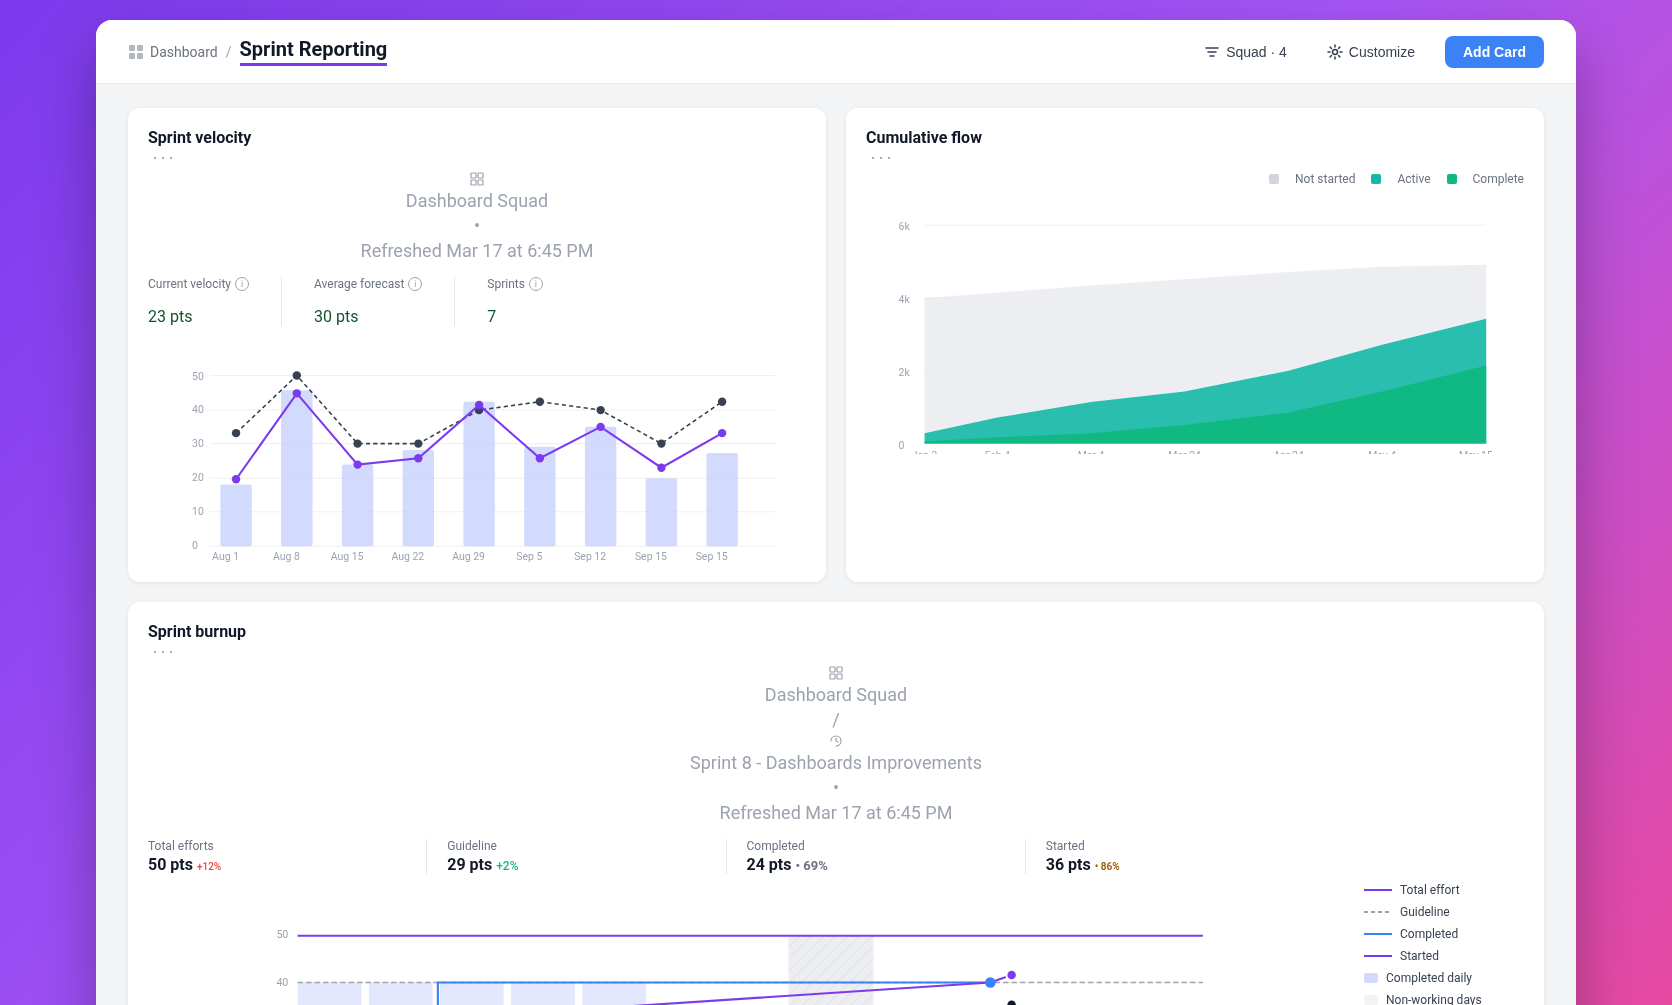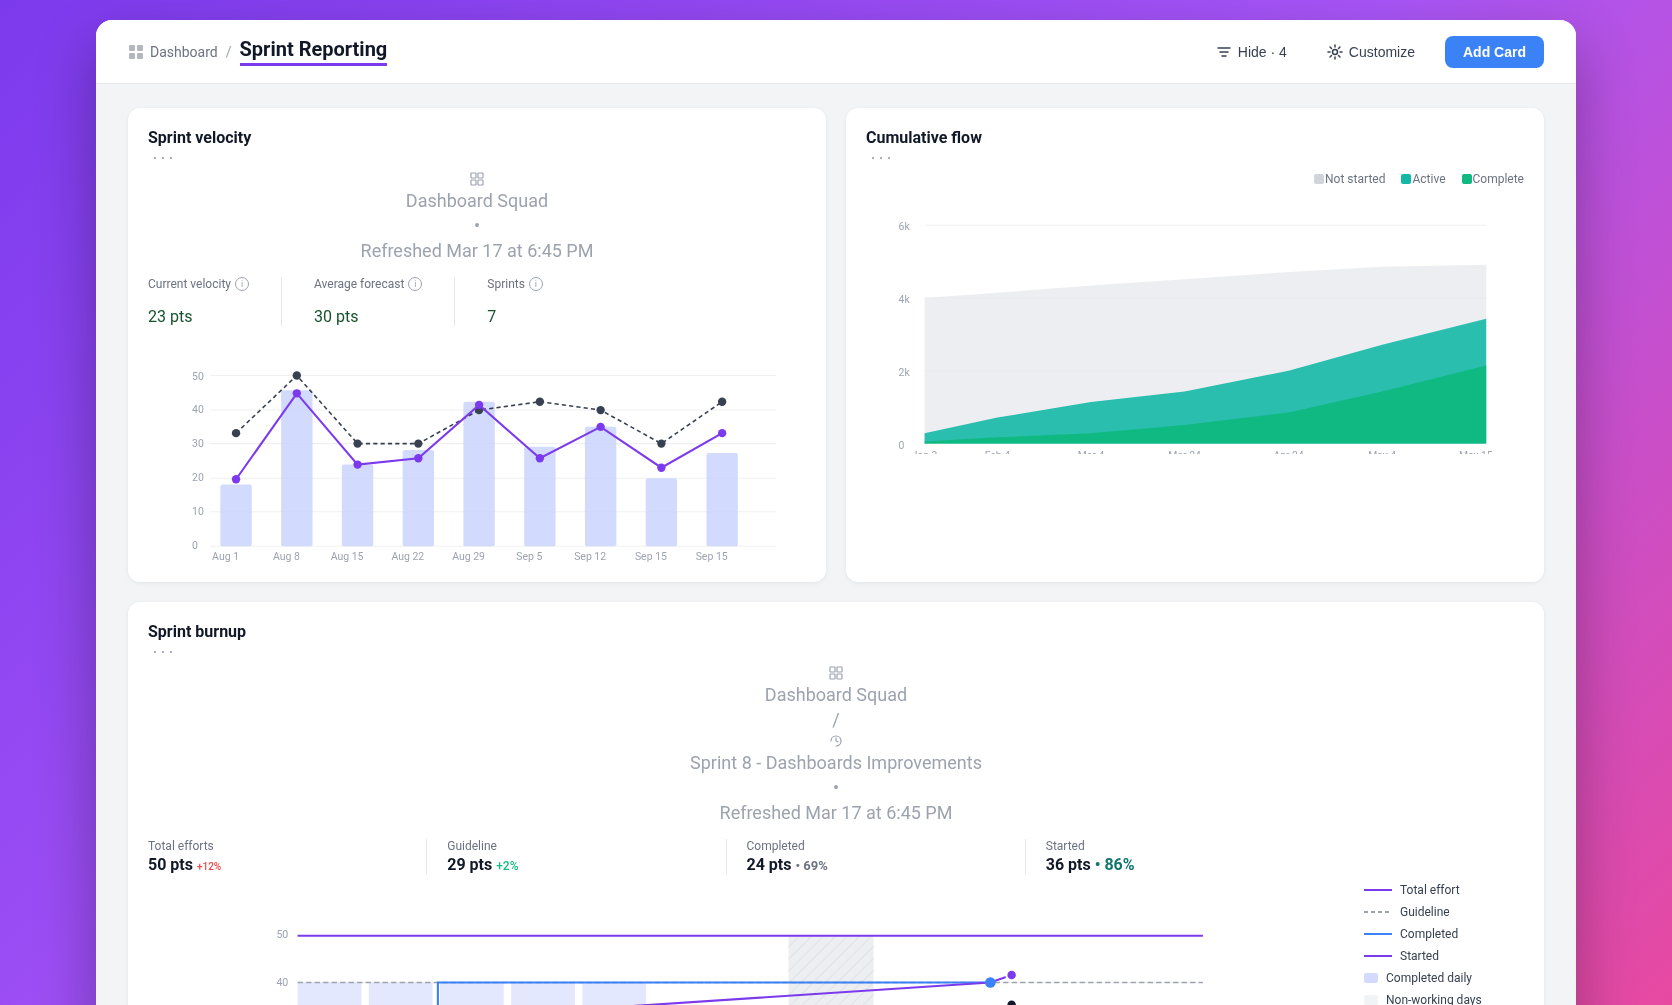--- a/index.html
+++ b/index.html
@@ -165,21 +165,21 @@
     .legend {
       display: flex;
       align-items: center;
       gap: 16px;
       margin-bottom: 8px;
       justify-content: flex-end;
     }
     .legend-item {
       display: flex;
       align-items: center;
-      gap: 1px;
+      gap: 16px;
       font-size: 12px;
       color: #6b7280;
     }
     .legend-dot {
       width: 10px;
       height: 10px;
       border-radius: 2px;
     }
     
     .burnup-card {
@@ -277,21 +277,21 @@
       </span>
       <span class="breadcrumb-sep">/</span>
       <span class="breadcrumb-current">Sprint Reporting</span>
     </div>
     <div class="header-actions">
       <button class="header-btn">
         <svg width="16" height="16" viewBox="0 0 16 16" fill="none">
           <path d="M2 4h12M4 8h8M6 12h4" stroke="#374151" stroke-width="1.5" stroke-linecap="round"></path>
         </svg>
         <span>
-          <span>Hide</span> · <span>4</span>
+          <span>Squad</span> · <span>4</span>
         </span>
       </button>
       <button class="header-btn">
         <svg width="16" height="16" viewBox="0 0 16 16" fill="none">
           <circle cx="8" cy="8" r="2.5" stroke="#374151" stroke-width="1.5"></circle>
           <path d="M8 1v2M8 13v2M1 8h2M13 8h2M3.05 3.05l1.42 1.42M11.53 11.53l1.42 1.42M3.05 12.95l1.42-1.42M11.53 4.47l1.42-1.42" stroke="#374151" stroke-width="1.5" stroke-linecap="round"></path>
         </svg>
         <span>Customize</span>
       </button>
       <button class="add-card-btn">Add Card</button>
@@ -515,21 +515,21 @@
               <div class="burnup-stat-label">Completed</div>
               <div class="burnup-stat-value">
                 <span>24 pts</span>
                 <span style="color:#6b7280;font-size:13px;"> • <span>69%</span></span>
               </div>
             </div>
             <div class="burnup-stat">
               <div class="burnup-stat-label">Started</div>
               <div class="burnup-stat-value">
                 <span>36 pts</span>
-                <span style="color:#0f766e;font-size:16px;"> • <span>86%</span></span>
+                <span style="color:#a16207;font-size:10px;"> • <span>86%</span></span>
               </div>
             </div>
           </div>
 
           <div class="burnup-chart-area">
             <svg width="100%" height="170" viewBox="0 0 900 160">
 
               <text x="8" y="135" font-size="10" fill="#9ca3af">30</text>
               <text x="8" y="90" font-size="10" fill="#9ca3af">40</text>
               <text x="8" y="45" font-size="10" fill="#9ca3af">50</text>

